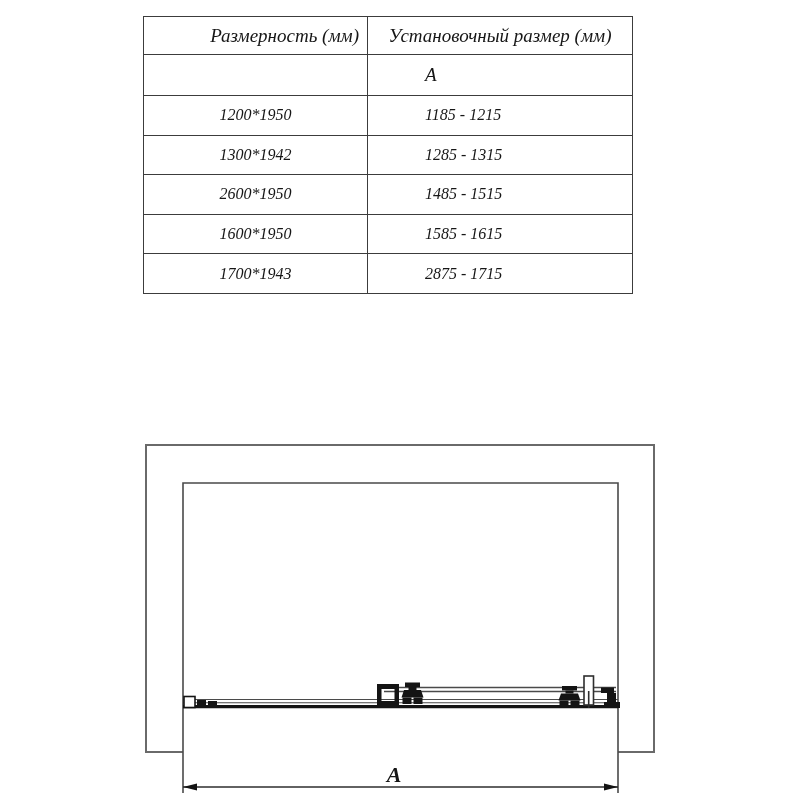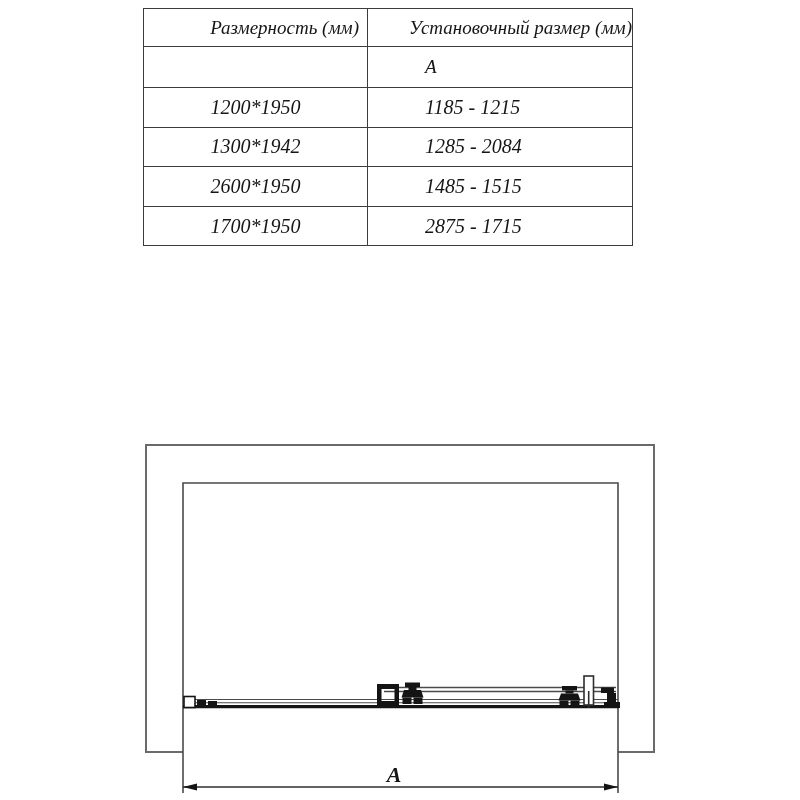--- a/index.html
+++ b/index.html
@@ -3,38 +3,38 @@
 <meta charset="utf-8">
 <style>
   html,body{margin:0;padding:0;background:#ffffff;}
   body{
     width:800px;height:800px;position:relative;overflow:hidden;
     font-family:"Liberation Serif","DejaVu Serif",serif;
     color:#161616;
   }
   
   .spec-table{
-    position:absolute;left:143px;top:8px;width:489px;
+    position:absolute;left:143px;top:16px;width:489px;
     border-collapse:collapse;table-layout:fixed;
     font-style:italic;font-size:19px;
   }
   .spec-table td{
     border:1.6px solid #3c3c3c;
     vertical-align:middle;
     padding:0;
     white-space:nowrap;
     overflow:hidden;
   }
   .col-size{width:224px;}
   .col-install{width:265px;}
   .row-head td{height:37px;}
   .row-sub td{height:40px;}
-  .row-data td{height:38.6px;font-size:20px;}
+  .row-data td{height:38.6px;font-size:16px;}
   .cell-head-size{text-align:right;padding-right:8px !important;}
-  .cell-head-install{text-align:right;margin-top:22px;}
+  .cell-head-install{text-align:center;margin-top:22px;}
   .cell-sub-install{text-align:left;padding-left:57px !important;}
   .cell-size{text-align:center;}
   .cell-install{text-align:left;padding-left:57px !important;}
   
   .diagram-svg{position:absolute;left:0;top:0;width:800px;height:800px;}
   .dim-label{
     font-family:"Liberation Serif","DejaVu Serif",serif;
     font-style:italic;font-weight:bold;font-size:22px;fill:#161616;
   }
 </style>
@@ -54,28 +54,32 @@
     <tr class="row-sub">
       <td></td>
       <td class="cell-sub-install">А</td>
     </tr>
     <tr class="row-data">
       <td class="cell-size">1200*1950</td>
       <td class="cell-install">1185 - 1215</td>
     </tr>
     <tr class="row-data">
       <td class="cell-size">1300*1942</td>
-      <td class="cell-install">1285 - 2084</td>
+      <td class="cell-install">1285 - 1315</td>
     </tr>
     <tr class="row-data">
       <td class="cell-size">2600*1950</td>
       <td class="cell-install">1485 - 1515</td>
     </tr>
     <tr class="row-data">
-      <td class="cell-size">1700*1950</td>
+      <td class="cell-size">1600*1950</td>
+      <td class="cell-install">1585 - 1615</td>
+    </tr>
+    <tr class="row-data">
+      <td class="cell-size">1700*1943</td>
       <td class="cell-install">2875 - 1715</td>
     </tr>
   </tbody>
 </table>
 
 <svg class="diagram-svg" viewBox="0 0 800 800">
 
   <path d="M183,752 H146 V445 H654 V752 H618" fill="none" stroke="#6a6a6a" stroke-width="2"></path>
 
   <path d="M183,793 V483 H618 V793" fill="none" stroke="#4a4a4a" stroke-width="1.6"></path>

